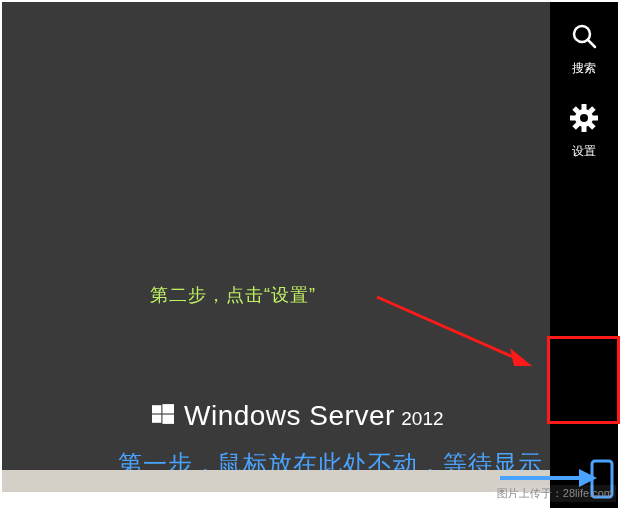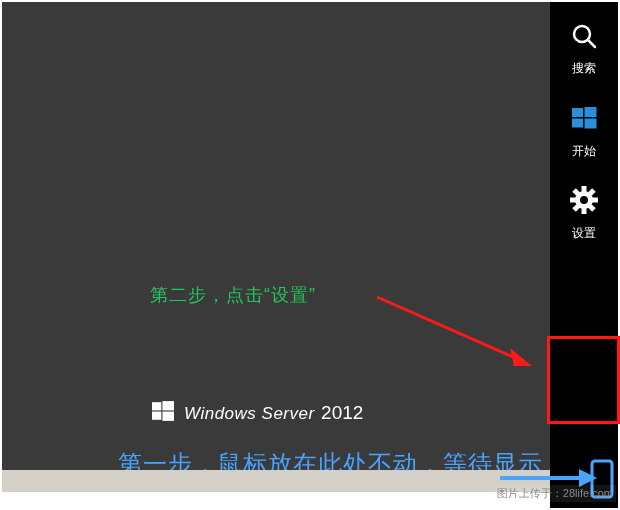--- a/index.html
+++ b/index.html
@@ -17,21 +17,21 @@
       top: 2px;
       width: 548px;
       height: 490px;
       background: #3a3a3a;
       overflow: hidden;
     }
     .step2-text {
       position: absolute;
       top: 281px;
       left: 148px;
-      color: #22c55e;
+      color: #bef264;
       font-size: 18px;
       letter-spacing: 1px;
     }
     .arrow {
       position: absolute;
       top: 290px;
       left: 370px;
       width: 170px;
       height: 80px;
       pointer-events: none;
@@ -42,24 +42,23 @@
       left: 150px;
       display: flex;
       align-items: center;
       gap: 10px;
       color: #ffffff;
     }
     .win-mini {
       display: inline-block;
     }
     .brand-text {
-      font-size: 17px;
+      font-size: 28px;
       font-weight: 300;
       letter-spacing: 0.5px;
-      font-style: italic;
     }
     .brand-year {
       font-size: 19px;
       font-weight: 300;
       margin-left: 2px;
       text-align: center;
     }
     .step1-text {
       position: absolute;
       top: 446px;
@@ -185,31 +184,20 @@
     <span>
       <svg width="28" height="28" viewBox="0 0 28 28">
         <circle cx="12" cy="12" r="8" stroke="#ffffff" stroke-width="2.5" fill="none"></circle>
         <line x1="18" y1="18" x2="25" y2="25" stroke="#ffffff" stroke-width="2.5" stroke-linecap="round"></line>
       </svg>
     </span>
     <span class="label">搜索</span>
   </div>
 
 
-  <div class="charm-item">
-    <span>
-      <svg width="30" height="30" viewBox="0 0 30 30">
-        <rect x="3" y="5" width="11" height="9" fill="#2a8fd8"></rect>
-        <rect x="15.5" y="4" width="12" height="10" fill="#2a8fd8"></rect>
-        <rect x="3" y="15.5" width="11" height="9" fill="#2a8fd8"></rect>
-        <rect x="15.5" y="15.5" width="12" height="10" fill="#2a8fd8"></rect>
-      </svg>
-    </span>
-    <span class="label">开始</span>
-  </div>
 
 
   <div class="charm-item">
     <span>
       <svg width="30" height="30" viewBox="0 0 30 30">
         <g transform="translate(15,15)">
           <rect x="-2.5" y="-14" width="5" height="6" fill="#ffffff"></rect>
           <rect x="-2.5" y="8" width="5" height="6" fill="#ffffff"></rect>
           <rect x="-14" y="-2.5" width="6" height="5" fill="#ffffff"></rect>
           <rect x="8" y="-2.5" width="6" height="5" fill="#ffffff"></rect>

